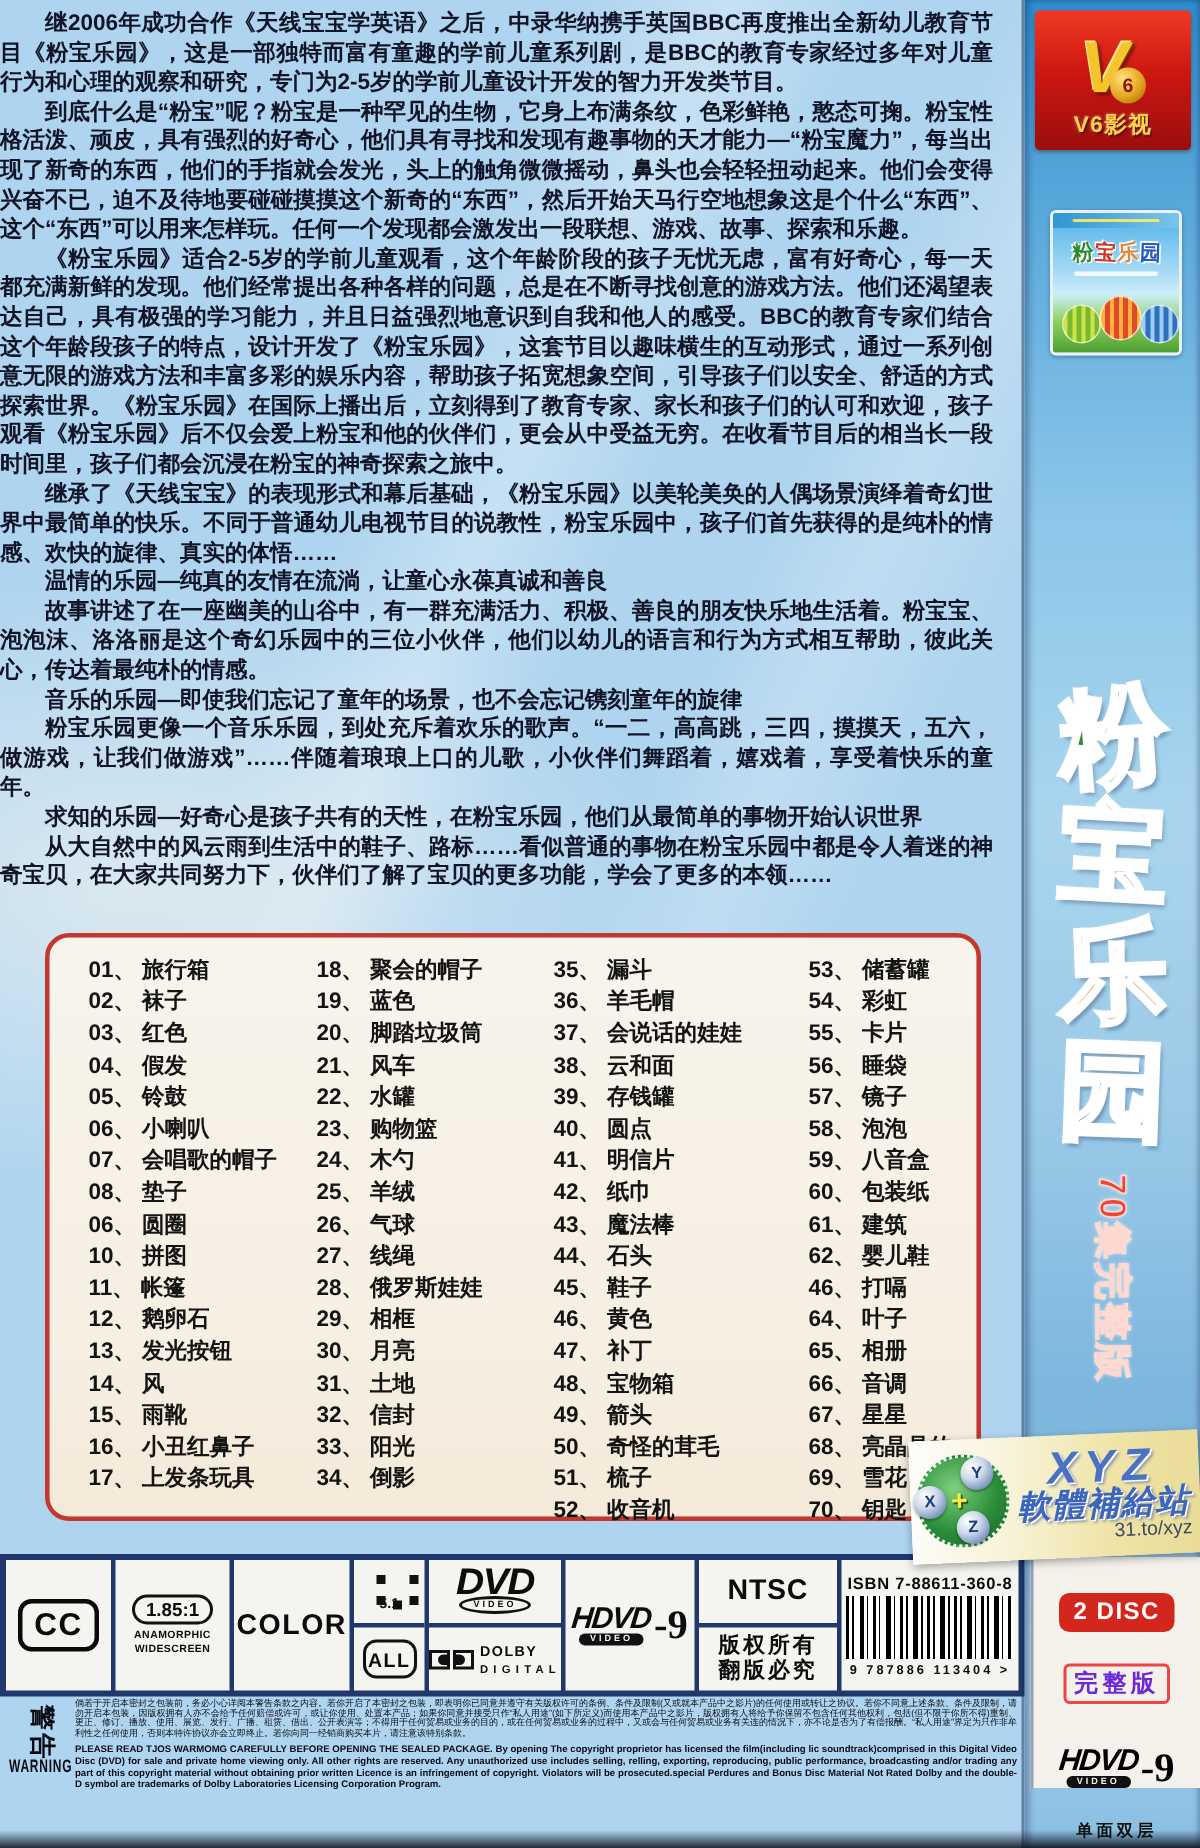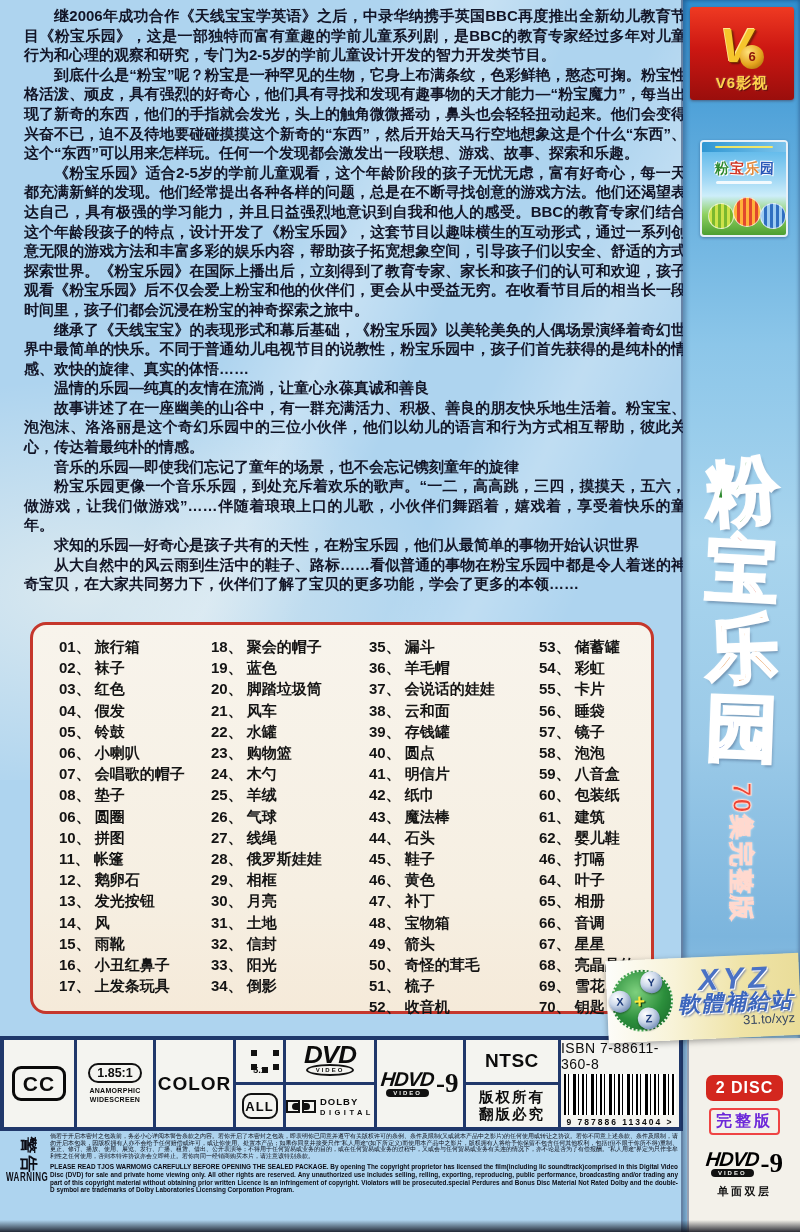--- a/index.html
+++ b/index.html
@@ -7,21 +7,21 @@
   .cover{position:relative;width:800px;height:1232px;overflow:hidden;
     font-family:"Liberation Sans","DejaVu Sans",sans-serif;
     background:linear-gradient(175deg,#7cabd9 0%,#8fc0e6 16%,#aed4ef 34%,#d6ecf9 55%,#e9f5fc 68%,#cfe7f6 84%,#bede-f0 100%);
     background-color:#aed4ef;}
   .ray{position:absolute;left:-120px;top:-60px;width:1050px;height:780px;z-index:0;pointer-events:none;
     background:linear-gradient(115deg,transparent 38%,rgba(255,255,255,.30) 45%,transparent 52%,transparent 58%,rgba(255,255,255,.22) 64%,transparent 71%);}
   .glow{position:absolute;left:-80px;top:360px;width:560px;height:420px;z-index:0;pointer-events:none;
     background:radial-gradient(ellipse at 30% 55%,rgba(255,250,240,.55),rgba(255,255,255,0) 65%);}
 
   
-  .synopsis{position:absolute;left:24px;top:6px;width:662px;z-index:1;}
+  .synopsis{position:absolute;left:0;top:6px;width:662px;z-index:1;}
   .synopsis p{margin:0;text-indent:2em;font-size:15px;line-height:19.6px;font-weight:bold;
     color:#121527;text-align:justify;letter-spacing:0;}
 
   
   .list-box{position:absolute;left:30px;top:622px;width:624px;height:392px;z-index:1;
     border:3px solid #c5372c;border-radius:16px;
     background:linear-gradient(180deg,#f8f4ec 0%,#f6efe2 70%,#f5ead9 100%);
     display:flex;padding:11px 4px 4px 26px;}
   .ep-col{display:flex;flex-direction:column;}
   .ep-col.c1{width:152px;} .ep-col.c2{width:158px;} .ep-col.c3{width:170px;} .ep-col.c4{flex:1;}
@@ -58,21 +58,21 @@
   .dd-box.r::after{content:"";position:absolute;top:1px;bottom:1px;left:0;width:6px;background:#111;border-radius:0 6px 6px 0;}
   .dolby-word{font-size:9.5px;font-weight:900;letter-spacing:1px;}
   .digital-word{font-size:7.5px;font-weight:bold;letter-spacing:3.5px;margin-top:1px;}
   .hdvd-logo{display:flex;align-items:flex-start;}
   .hdvd-col{display:flex;flex-direction:column;align-items:center;}
   .hdvd-word{font-style:italic;font-weight:900;font-size:20px;line-height:17px;letter-spacing:-1px;transform:skewX(-6deg);}
   .hdvd-video{background:#111;color:#f4f4f0;font-size:6px;font-weight:bold;letter-spacing:2px;padding:1px 7px;border-radius:5px;margin-top:1px;}
   .hdvd-nine{font-family:"Liberation Serif","DejaVu Serif",serif;font-weight:900;font-size:27px;line-height:24px;margin-left:2px;}
   .ntsc-word{font-weight:900;font-size:19px;letter-spacing:.5px;}
   .cr-line{font-weight:900;font-size:14.5px;letter-spacing:2px;line-height:17px;}
-  .isbn{font-size:14px;font-weight:normal;letter-spacing:.5px;}
+  .isbn{font-size:11px;font-weight:bold;letter-spacing:.5px;}
   .bars{width:112px;height:42px;margin:2px 0;
     background:repeating-linear-gradient(90deg,#000 0 2px,#fff 2px 4px,#000 4px 5px,#fff 5px 9px,#000 9px 12px,#fff 12px 14px,#000 14px 15px,#fff 15px 18px);}
   .bc-num{font-size:8.5px;font-weight:bold;letter-spacing:2px;}
 
   
   .warning{position:absolute;left:6px;top:1133px;width:672px;height:66px;z-index:1;display:flex;color:#0b0b14;}
   .warn-label{width:44px;position:relative;flex:0 0 44px;}
   .warn-cn{position:absolute;left:2px;top:12px;width:40px;font-size:17px;font-weight:900;letter-spacing:2px;
     transform:rotate(90deg);transform-origin:center;white-space:nowrap;}
   .warn-en{position:absolute;left:0;top:40px;font-size:8px;font-weight:900;transform:scaleY(1.5);letter-spacing:.5px;}
@@ -114,22 +114,22 @@
   .v-title .tchar{display:block;font-weight:900;font-size:72px;line-height:79px;
     -webkit-text-stroke:3px #fff;
     text-shadow:0 0 3px #fff,2px 3px 3px rgba(30,55,95,.45);}
   .tc0{color:#2f8a2f;transform:rotate(-4deg);}
   .tc1{color:#d23420;transform:rotate(3deg);}
   .tc2{color:#e2883a;transform:rotate(-2deg);}
   .tc3{color:#2a58b8;transform:rotate(2deg);}
   .edition-v{position:absolute;left:7px;top:768px;width:104px;height:168px;display:flex;align-items:center;justify-content:center;}
   .edition-v .inner{transform:rotate(90deg);white-space:nowrap;font-weight:900;font-size:25px;letter-spacing:2px;
     color:#ee4434;-webkit-text-stroke:1px #ffd9cf;text-shadow:0 0 3px rgba(255,255,255,.9);}
-  .white-card{position:absolute;left:4px;top:1038px;width:113px;height:194px;background:#f3f1ea;
-    border-left:2px solid #97a0b2;display:flex;flex-direction:column;align-items:center;padding-top:37px;gap:7px;}
+  .white-card{position:absolute;left:4px;top:1038px;width:113px;height:154px;background:#f3f1ea;
+    border-left:2px solid #97a0b2;display:flex;flex-direction:column;align-items:center;padding-top:24px;gap:21px;}
   .disc-badge{background:#d3271e;color:#fff;font-weight:900;font-size:16px;letter-spacing:1px;
     padding:4px 10px;border-radius:7px;}
   .edition-box{border:2px solid #ef4444;color:#6d28d9;border-radius:4px;font-weight:700;font-size:16px;
     letter-spacing:3px;padding:1px 5px;}
   .white-card .hdvd-logo{margin-top:9px;}
   .layers{font-weight:900;font-size:11px;letter-spacing:2.5px;color:#111;}
 
   
   .watermark{position:absolute;left:607px;top:957px;width:193px;height:82px;z-index:9;transform:rotate(-2.5deg);
     background:linear-gradient(95deg,#fdfdfb 0%,#f8f3d8 35%,#efe3a6 70%,#e9dc98 100%);

